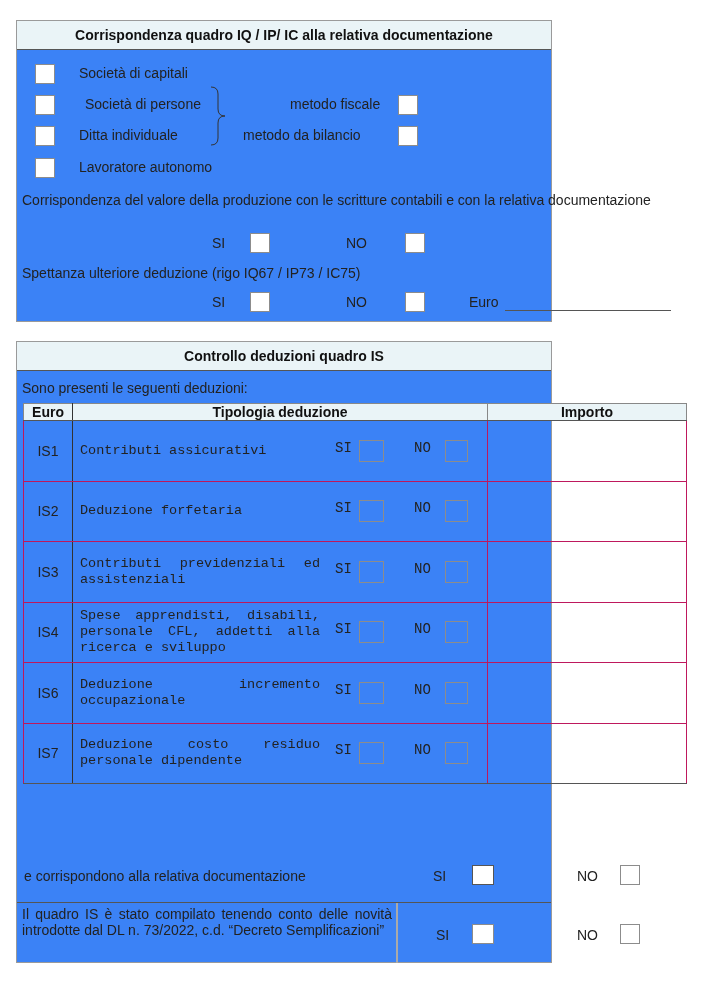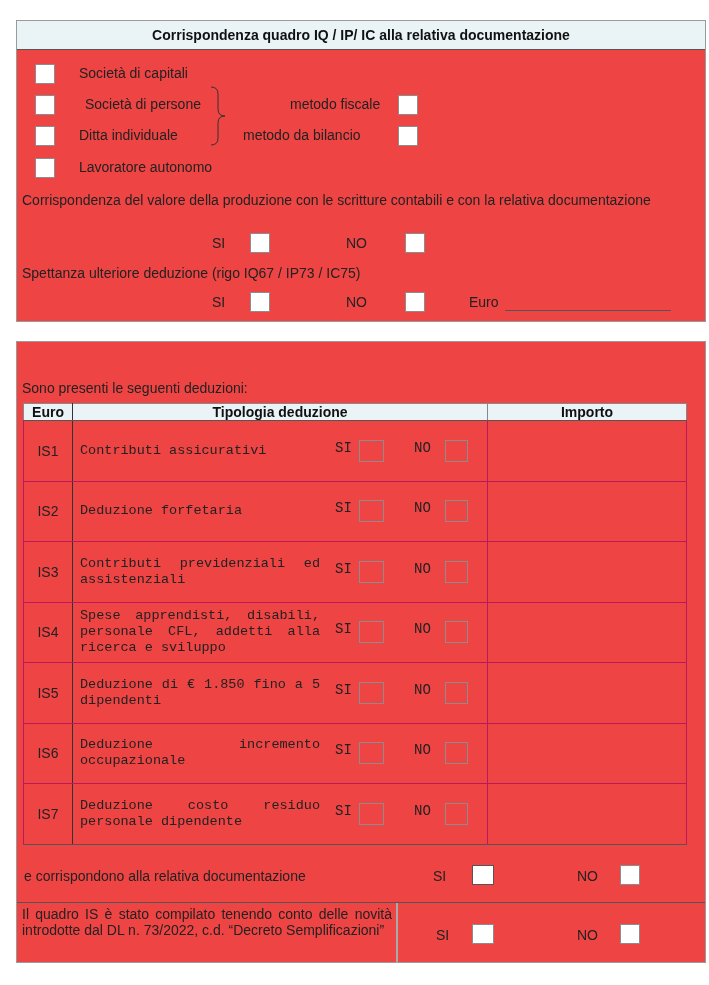--- a/index.html
+++ b/index.html
@@ -7,23 +7,23 @@
     body {
       position: relative;
       font-family: "Liberation Sans", sans-serif;
       font-size: 14px;
       color: #222;
       overflow: hidden;
     }
     .section {
       position: absolute;
       left: 16px;
-      width: 690px;
+      width: 536px;
       border: 1px solid #9a9a9a;
-      background: #ef4444;
+      background: #3b82f6;
     }
     .sec-header {
       background: #eaf4f7;
       border-bottom: 1px solid #555;
       text-align: center;
       font-weight: bold;
       font-size: 14px;
       height: 29px;
       line-height: 29px;
       color: #111;
@@ -137,20 +137,21 @@
   <div class="cb" style="left:233px; top:271px;"></div>
   <span class="lbl" style="left:329px; top:273px;">NO</span>
   <div class="cb" style="left:388px; top:271px;"></div>
   <span class="lbl" style="left:452px; top:273px;">Euro</span>
   <div class="underline-field" style="left:488px; top:276px; width:166px;">
     <span></span>
   </div>
 </div>
 
 <div class="section" style="top:341px; height:622px;">
+  <div class="sec-header">Controllo deduzioni quadro IS</div>
   <span class="lbl" style="left:5px; top:38px;">Sono presenti le seguenti deduzioni:</span>
 
   <table class="ded-table">
     <colgroup>
       <col style="width:49px;">
       <col style="width:415px;">
       <col style="width:199px;">
     </colgroup>
     <thead>
       <tr>
@@ -206,33 +207,20 @@
               <div class="desc-text">Spese apprendisti, disabili, personale CFL, addetti alla ricerca e sviluppo</div>
               <span class="desc-si">SI</span>
               <div class="desc-cb-si"></div>
               <span class="desc-no">NO</span>
               <div class="desc-cb-no"></div>
             </div>
           </td>
           <td></td>
         </tr>
         <tr>
-          <td class="rigo">IS5</td>
-          <td class="desc">
-            <div class="desc-inner">
-              <div class="desc-text">Deduzione di € 1.850 fino a 5 dipendenti</div>
-              <span class="desc-si">SI</span>
-              <div class="desc-cb-si"></div>
-              <span class="desc-no">NO</span>
-              <div class="desc-cb-no"></div>
-            </div>
-          </td>
-          <td></td>
-        </tr>
-        <tr>
           <td class="rigo">IS6</td>
           <td class="desc">
             <div class="desc-inner">
               <div class="desc-text">Deduzione incremento occupazionale</div>
               <span class="desc-si">SI</span>
               <div class="desc-cb-si"></div>
               <span class="desc-no">NO</span>
               <div class="desc-cb-no"></div>
             </div>
           </td>

